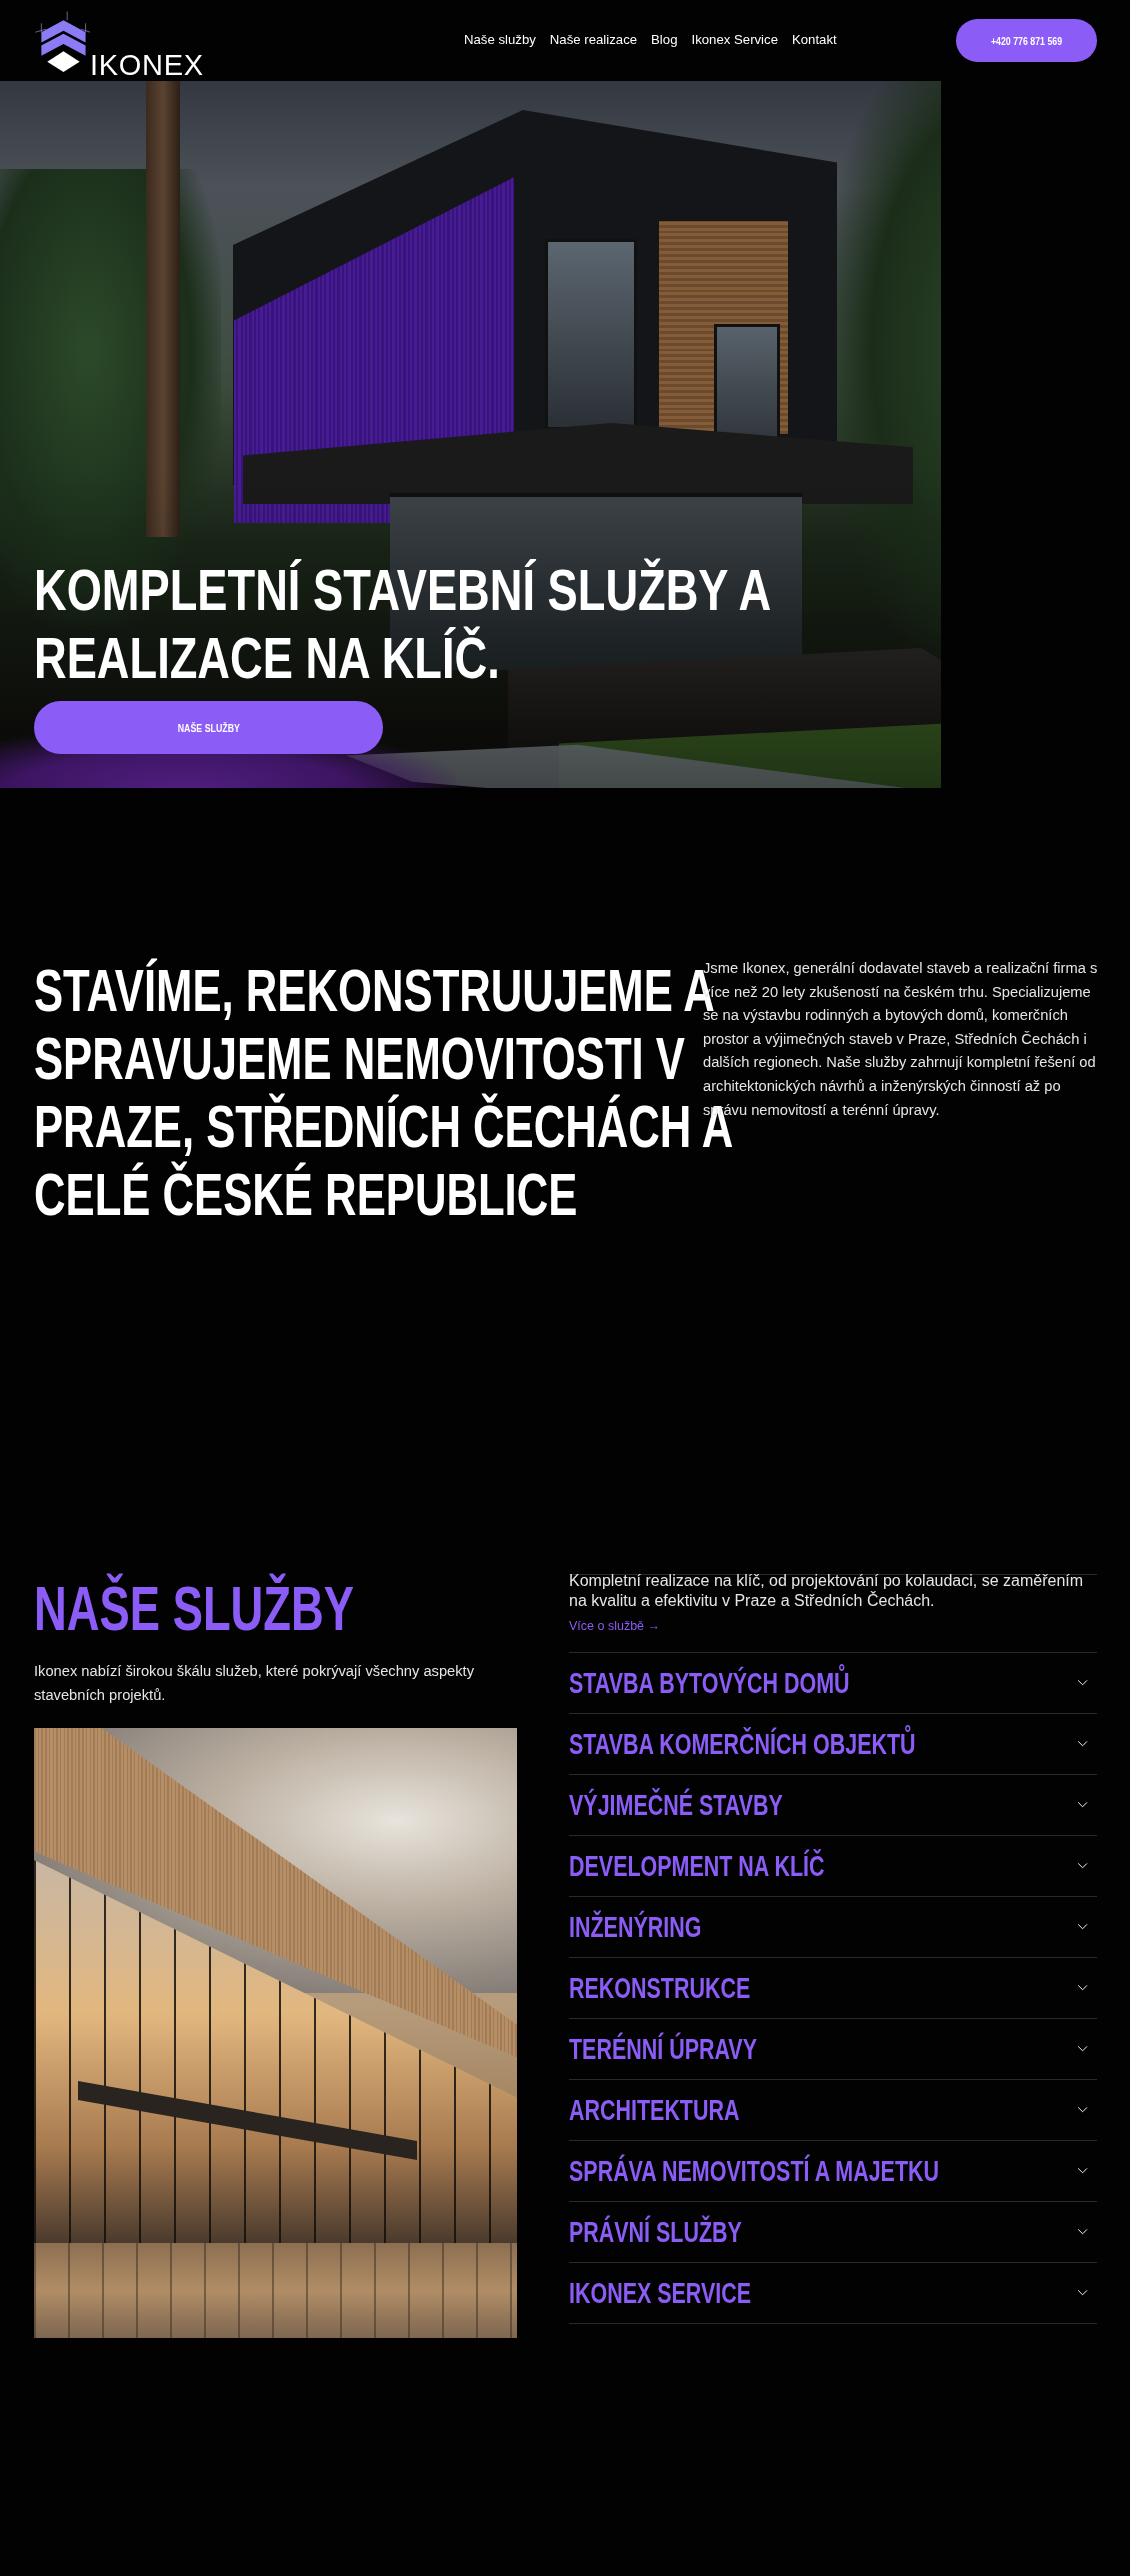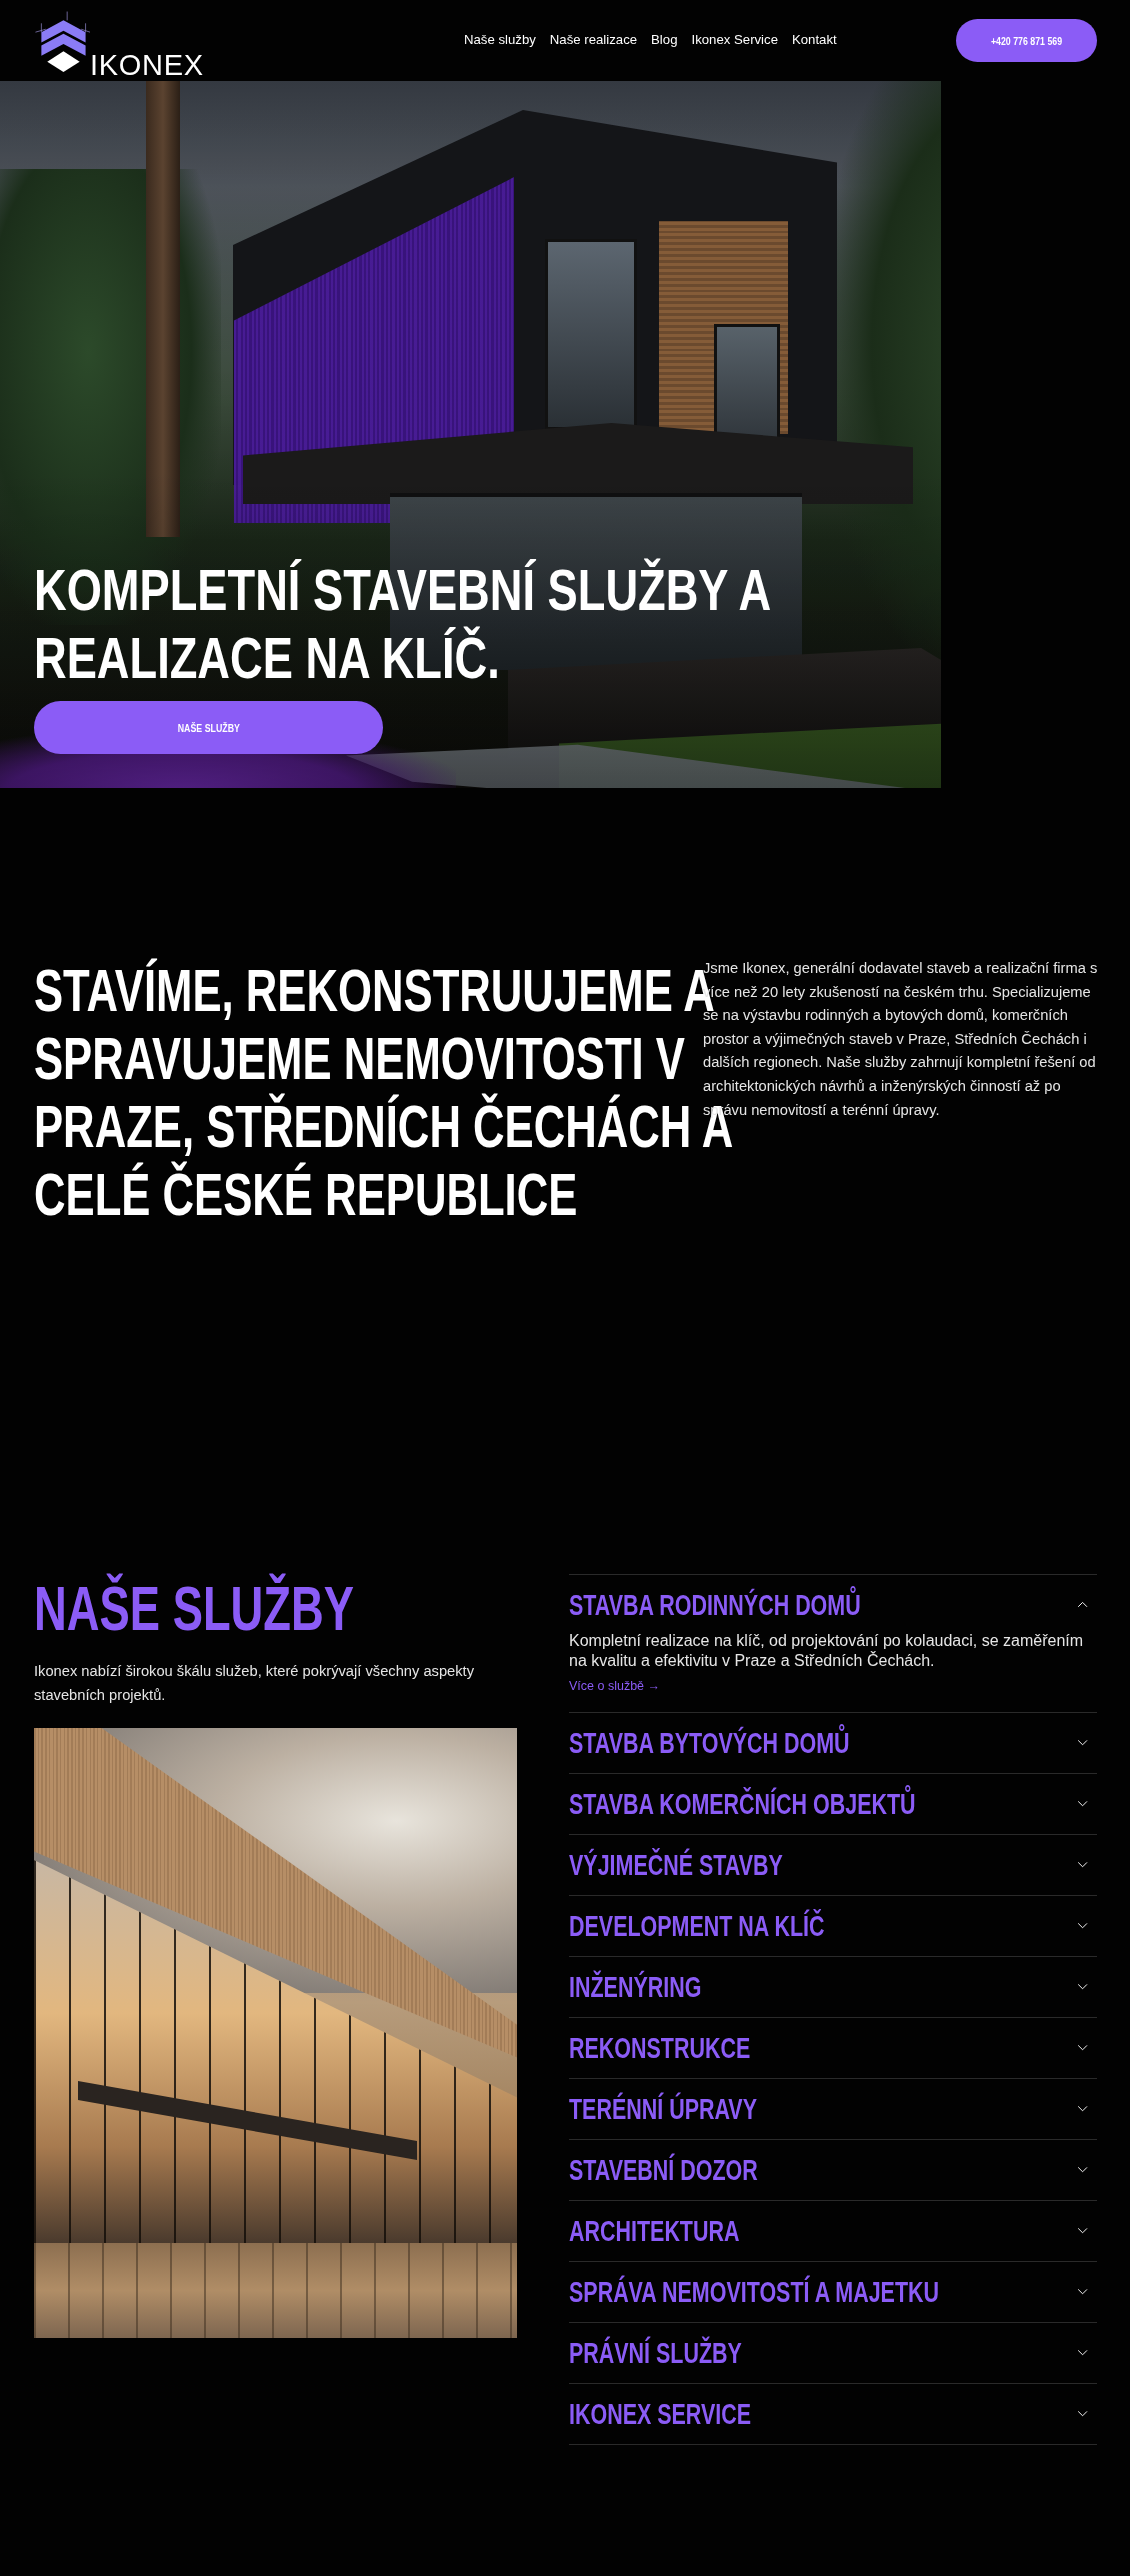--- a/index.html
+++ b/index.html
@@ -216,26 +216,20 @@
   <div class="svc-image">
     <div class="sky"></div>
     <div class="glass"></div>
     <div class="roof"></div>
     <div class="canopy"></div>
     <div class="floor"></div>
   </div>
 
   <div class="accordion">
     <div class="acc-item">
-      <div class="acc-head">
-        <span class="acc-label condensed"><span>STAVBA RODINNÝCH DOMŮ</span></span>
-        <svg class="chev" viewBox="0 0 18 18">
-            <polyline points="3,12 9,6 15,12" fill="none" stroke="#fff" stroke-width="1.3"></polyline>
-          </svg>
-      </div>
       <div class="acc-body">
         <p class="acc-desc">Kompletní realizace na klíč, od projektování po kolaudaci, se zaměřením na kvalitu a efektivitu v Praze a Středních Čechách.</p>
         <a class="acc-link">Více o službě →</a>
       </div>
     </div>
 
     <div class="acc-item">
       <div class="acc-head">
         <span class="acc-label condensed"><span>STAVBA BYTOVÝCH DOMŮ</span></span>
         <svg class="chev" viewBox="0 0 18 18">
@@ -292,28 +286,20 @@
 
     <div class="acc-item">
       <div class="acc-head">
         <span class="acc-label condensed"><span>TERÉNNÍ ÚPRAVY</span></span>
         <svg class="chev" viewBox="0 0 18 18">
             <polyline points="3,6 9,12 15,6" fill="none" stroke="#fff" stroke-width="1.3"></polyline>
           </svg>
       </div>
     </div>
 
-    <div class="acc-item">
-      <div class="acc-head">
-        <span class="acc-label condensed"><span>STAVEBNÍ DOZOR</span></span>
-        <svg class="chev" viewBox="0 0 18 18">
-            <polyline points="3,6 9,12 15,6" fill="none" stroke="#fff" stroke-width="1.3"></polyline>
-          </svg>
-      </div>
-    </div>
 
     <div class="acc-item">
       <div class="acc-head">
         <span class="acc-label condensed"><span>ARCHITEKTURA</span></span>
         <svg class="chev" viewBox="0 0 18 18">
             <polyline points="3,6 9,12 15,6" fill="none" stroke="#fff" stroke-width="1.3"></polyline>
           </svg>
       </div>
     </div>
 

